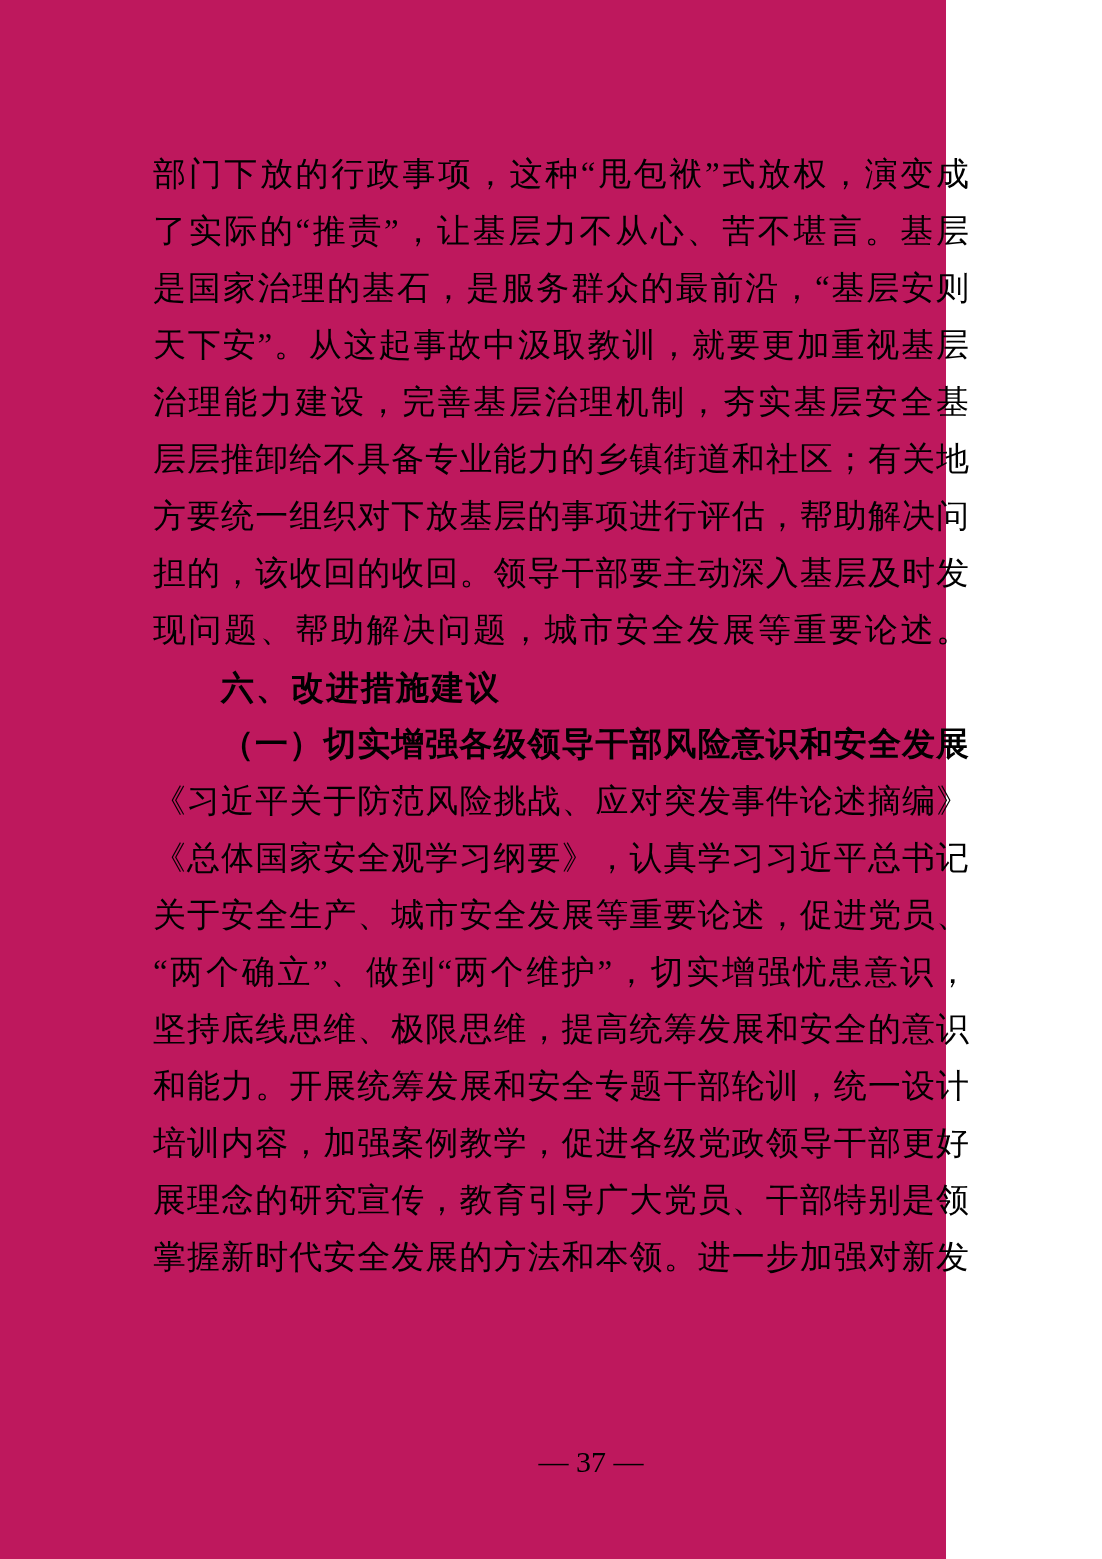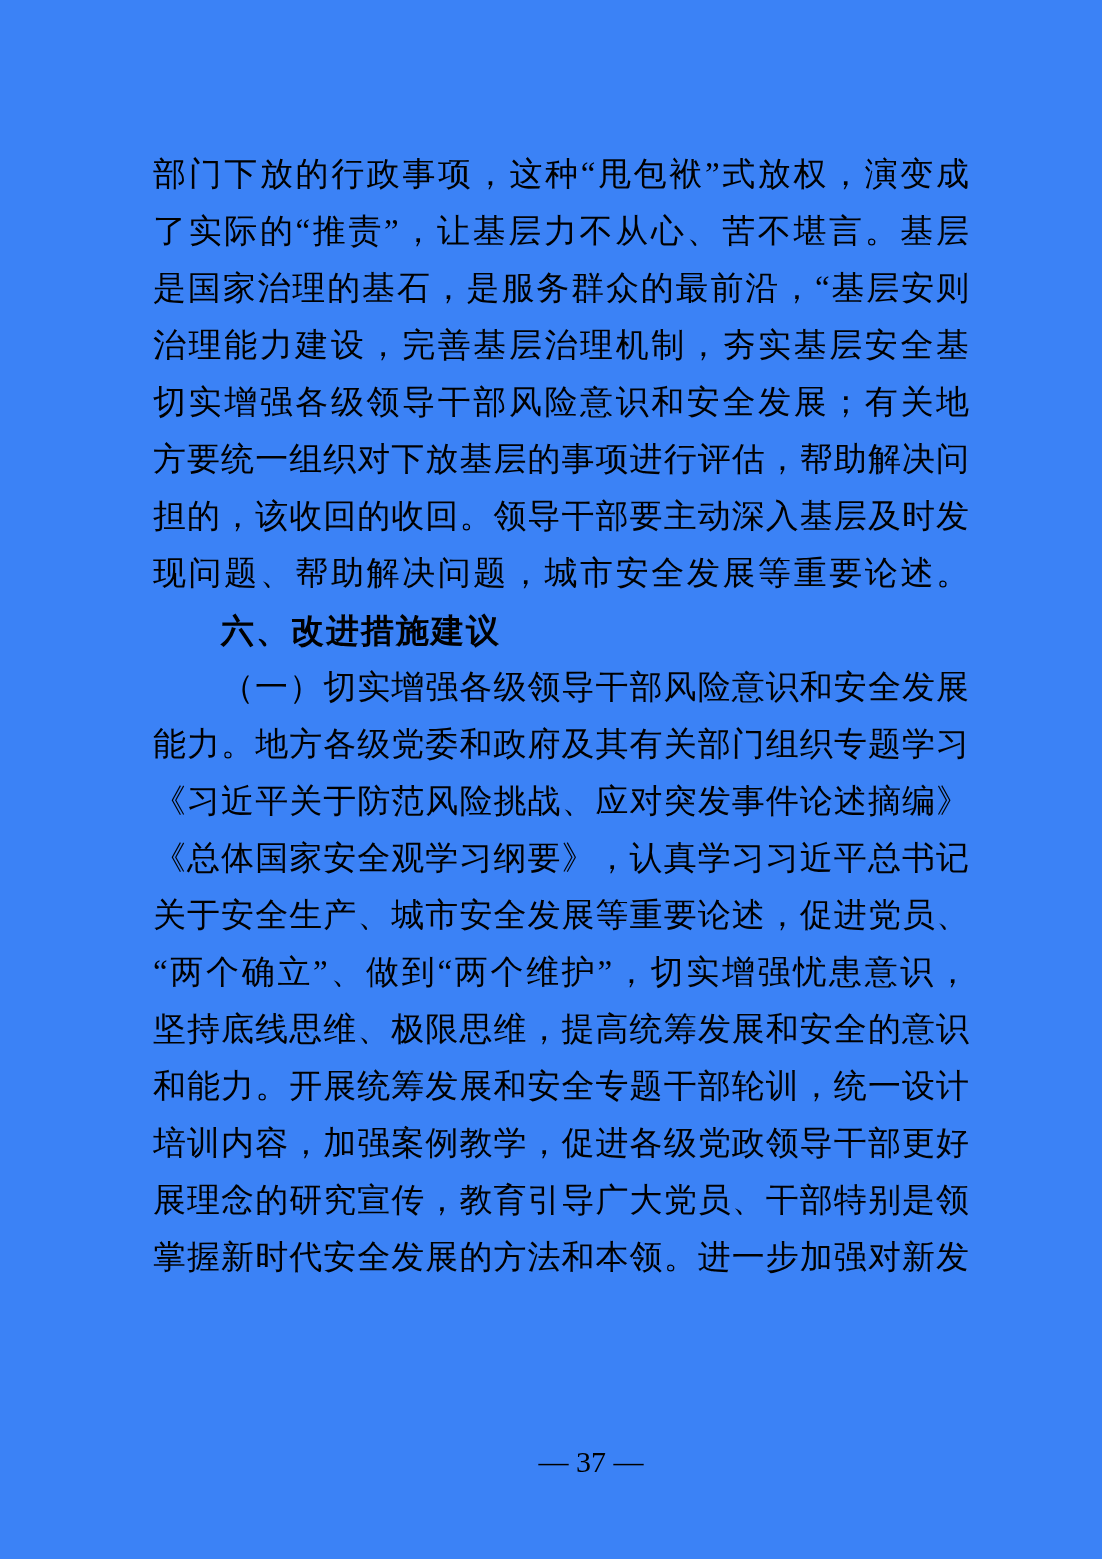--- a/index.html
+++ b/index.html
@@ -12,23 +12,23 @@
     width: 1102px;
     height: 1559px;
     overflow: hidden;
     font-family: "Liberation Serif", "DejaVu Serif", serif;
     color: #000000;
   }
   .page {
     position: absolute;
     left: 0;
     top: 0;
-    width: 1102px;
+    width: 946px;
     height: 1559px;
-    background: #3b82f6;
+    background: #be185d;
   }
   .content {
     position: absolute;
     left: 153px;
     top: 146px;
     width: 816px;
   }
   .line {
     height: 57px;
     line-height: 57px;
@@ -43,21 +43,21 @@
   .line.left {
     text-align: left;
     text-align-last: left;
   }
   .line.indent {
     padding-left: 68px;
     text-align: right;
   }
   .seg { font-weight: 400; }
   .seg.lead {
-    font-weight: 400;
+    font-weight: 700;
   }
   .seg.heading {
     font-weight: 700;
     font-family: "Liberation Sans", "DejaVu Sans", sans-serif;
     letter-spacing: 2px;
   }
   .footer {
     position: absolute;
     left: 0;
     top: 1442px;
@@ -71,28 +71,28 @@
   }
 </style>
 </head>
 <body>
 
 <div class="page">
   <div class="content">
       <div class="line"><span class="seg normal">部门下放的行政事项，这种“甩包袱”式放权，演变成</span></div>
       <div class="line"><span class="seg normal">了实际的“推责”，让基层力不从心、苦不堪言。基层</span></div>
       <div class="line"><span class="seg normal">是国家治理的基石，是服务群众的最前沿，“基层安则</span></div>
+      <div class="line"><span class="seg normal">天下安”。从这起事故中汲取教训，就要更加重视基层</span></div>
       <div class="line"><span class="seg normal">治理能力建设，完善基层治理机制，夯实基层安全基础。</span></div>
-      <div class="line"><span class="seg normal">切实增强各级领导干部风险意识和安全发展；有关地</span></div>
+      <div class="line"><span class="seg normal">层层推卸给不具备专业能力的乡镇街道和社区；有关地</span></div>
       <div class="line"><span class="seg normal">方要统一组织对下放基层的事项进行评估，帮助解决问题</span></div>
       <div class="line"><span class="seg normal">担的，该收回的收回。领导干部要主动深入基层及时发</span></div>
       <div class="line"><span class="seg normal">现问题、帮助解决问题，城市安全发展等重要论述。</span></div>
       <div class="line indent left"><span class="seg heading">六、改进措施建议</span></div>
       <div class="line indent"><span class="seg lead">（一）切实增强各级领导干部风险意识和安全发展</span></div>
-      <div class="line"><span class="seg lead">能力。</span><span class="seg normal">地方各级党委和政府及其有关部门组织专题学习</span></div>
       <div class="line"><span class="seg normal">《习近平关于防范风险挑战、应对突发事件论述摘编》</span></div>
       <div class="line"><span class="seg normal">《总体国家安全观学习纲要》，认真学习习近平总书记</span></div>
       <div class="line"><span class="seg normal">关于安全生产、城市安全发展等重要论述，促进党员、</span></div>
       <div class="line"><span class="seg normal">“两个确立”、做到“两个维护”，切实增强忧患意识，</span></div>
       <div class="line"><span class="seg normal">坚持底线思维、极限思维，提高统筹发展和安全的意识</span></div>
       <div class="line"><span class="seg normal">和能力。开展统筹发展和安全专题干部轮训，统一设计</span></div>
       <div class="line"><span class="seg normal">培训内容，加强案例教学，促进各级党政领导干部更好</span></div>
       <div class="line"><span class="seg normal">展理念的研究宣传，教育引导广大党员、干部特别是领</span></div>
       <div class="line"><span class="seg normal">掌握新时代安全发展的方法和本领。进一步加强对新发</span></div>
     </div>

